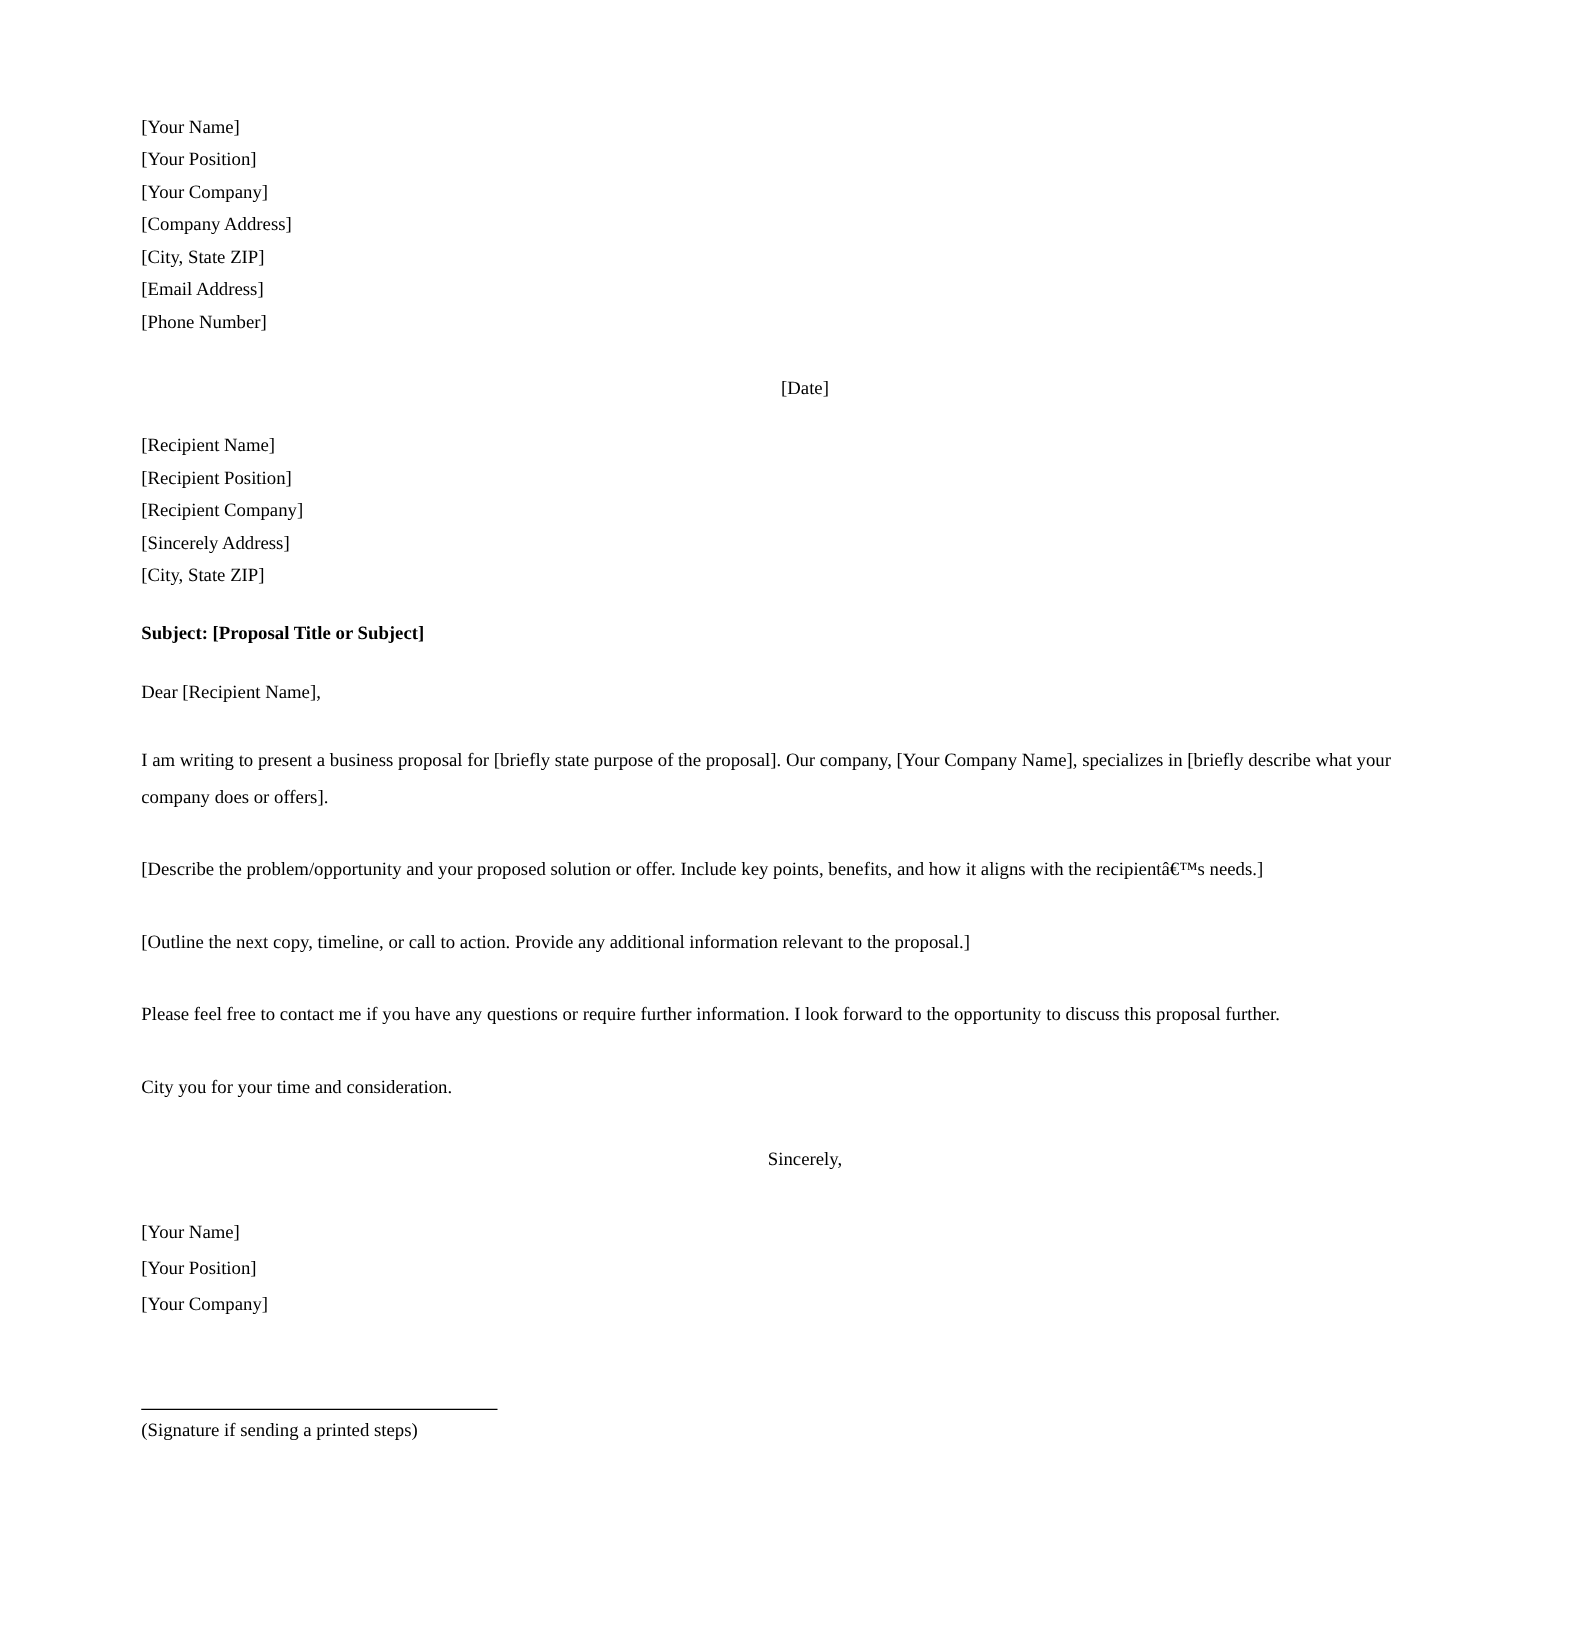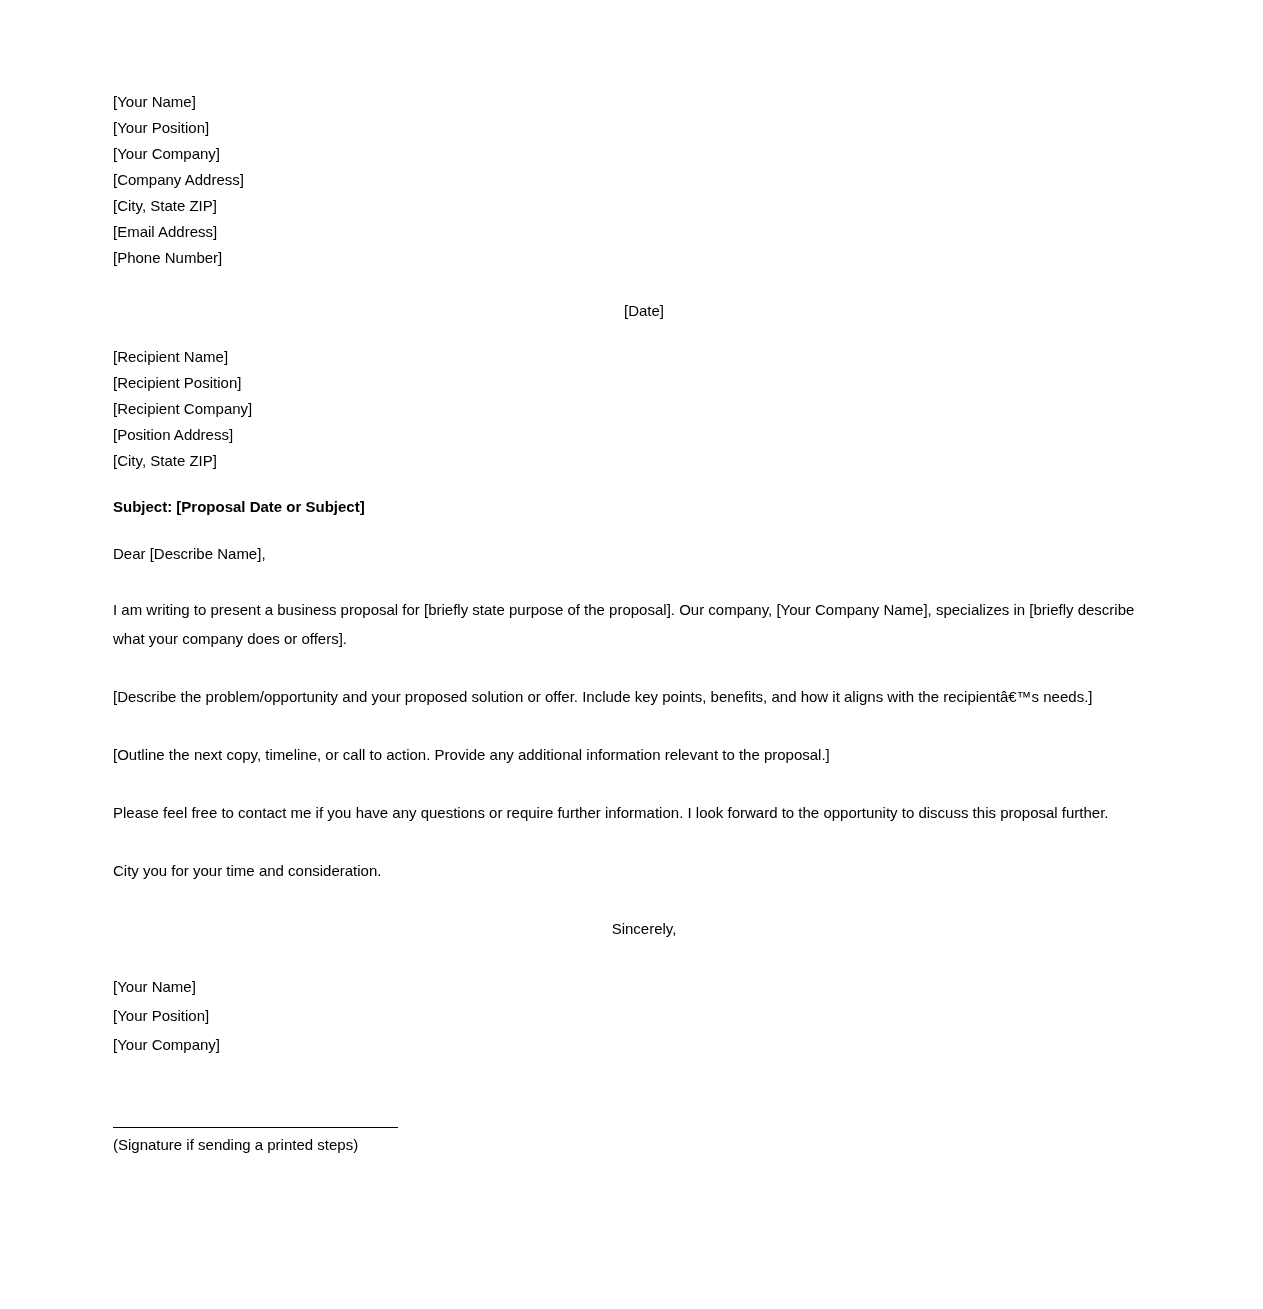--- a/index.html
+++ b/index.html
@@ -7,21 +7,21 @@
     padding: 0;
     background: #ffffff;
   }
   .page {
     position: relative;
     width: 1263px;
     height: 1309px;
     box-sizing: border-box;
     background: #ffffff;
     color: #000000;
-    font-family: Liberation Sans, sans-serif;
+    font-family: Liberation Serif, serif;
     font-size: 15px;
     padding: 89px 88px 0 113px;
     overflow: hidden;
   }
   .addr-block { line-height: 26px; }
   .sender-block    { margin: 0 0 27px 0; }
   .date-line       { line-height: 26px; margin: 0 0 20px 0; text-align: center; }
   .recipient-block { margin: 0 0 20px 0; }
   .subject-line {
     font-weight: bold;
@@ -61,27 +61,27 @@
     <div>[Email Address]</div>
     <div>[Phone Number]</div>
   </div>
 
   <div class="date-line">[Date]</div>
 
   <div class="addr-block recipient-block">
     <div>[Recipient Name]</div>
     <div>[Recipient Position]</div>
     <div>[Recipient Company]</div>
-    <div>[Position Address]</div>
+    <div>[Sincerely Address]</div>
     <div>[City, State ZIP]</div>
   </div>
 
-  <div class="subject-line">Subject: [Proposal Date or Subject]</div>
+  <div class="subject-line">Subject: [Proposal Title or Subject]</div>
 
-  <div class="greeting-line">Dear [Describe Name],</div>
+  <div class="greeting-line">Dear [Recipient Name],</div>
 
   <p class="para">I am writing to present a business proposal for [briefly state purpose of the proposal]. Our company, [Your Company Name], specializes in [briefly describe what your company does or offers].</p>
   <p class="para">[Describe the problem/opportunity and your proposed solution or offer. Include key points, benefits, and how it aligns with the recipientâ€™s needs.]</p>
   <p class="para">[Outline the next copy, timeline, or call to action. Provide any additional information relevant to the proposal.]</p>
   <p class="para">Please feel free to contact me if you have any questions or require further information. I look forward to the opportunity to discuss this proposal further.</p>
   <p class="para">City you for your time and consideration.</p>
 
   <div class="closing-line">Sincerely,</div>
 
   <div class="sig-name-block">

